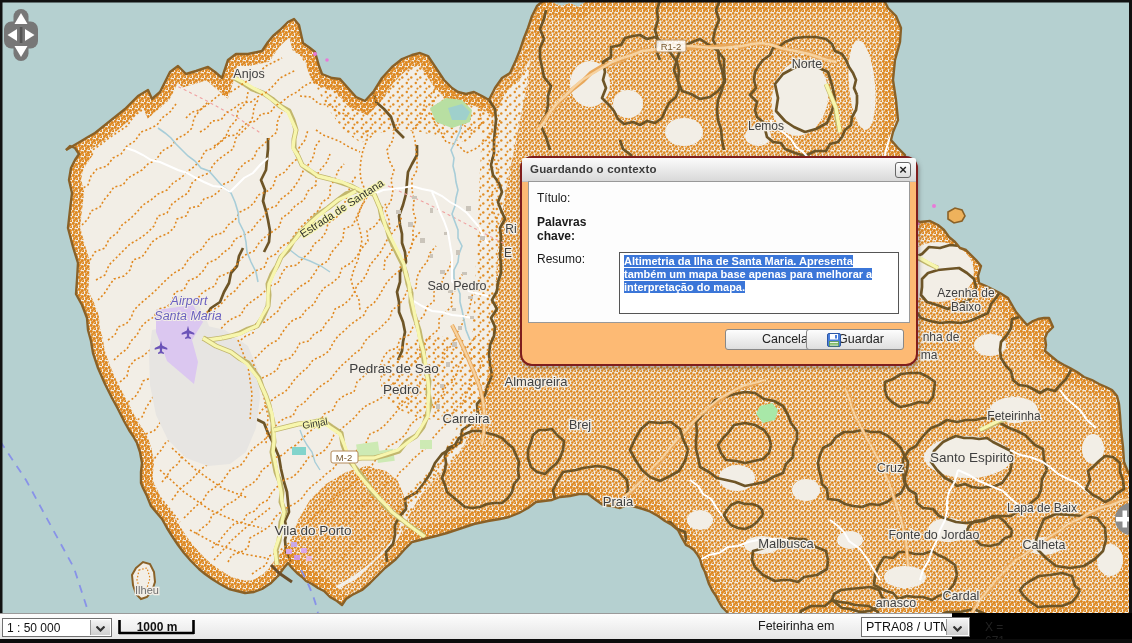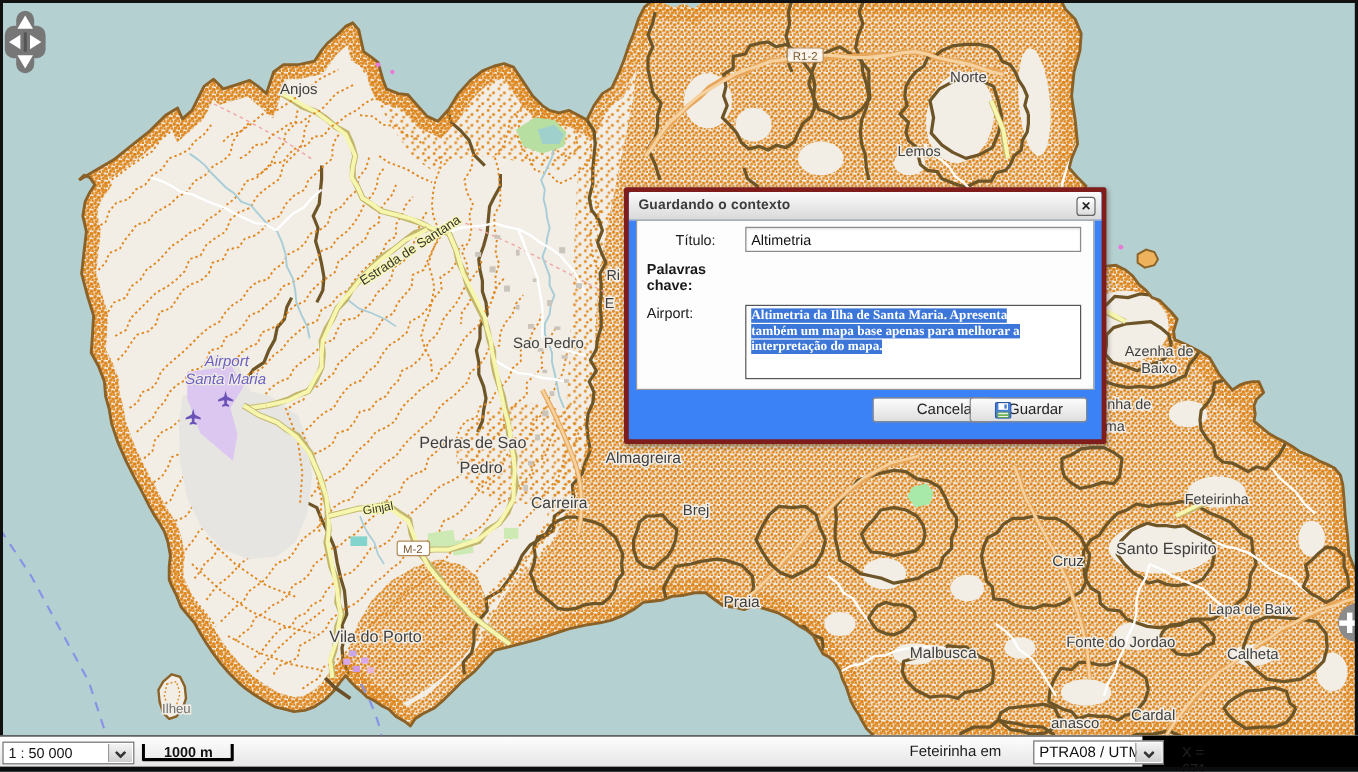--- a/index.html
+++ b/index.html
@@ -3,29 +3,29 @@
 <meta charset="utf-8">
 <style>
   html,body{margin:0;padding:0;}
   body{width:1132px;height:643px;position:relative;overflow:hidden;font-family:"Liberation Sans",sans-serif;background:#000;}
   #map{position:absolute;left:0;top:0;width:1132px;height:613px;}
   #bar{position:absolute;left:0;top:613px;width:952px;height:25px;background:linear-gradient(#fdfdfd,#e6e6e6);border-top:1px solid #9a9a9a;}
   #blk{position:absolute;left:0;top:639px;width:1132px;height:4px;background:#0c0c0c;}
   .sel{position:absolute;background:#fff;border:1px solid #707070;font-size:12px;color:#111;}
   .selarr{position:absolute;right:1px;top:1px;bottom:1px;width:19px;background:linear-gradient(#f4f4f4,#cfcfcf);border-left:1px solid #9a9a9a;}
   .chev{position:absolute;left:5px;top:6px;}
-  #dlg{position:absolute;left:520px;top:156px;width:394px;height:206px;background:#3b82f6;border:4px solid #7f1d1d;border-radius:2px;box-shadow:1px 2px 4px rgba(80,80,80,.5);}
+  #dlg{position:absolute;left:520px;top:156px;width:394px;height:206px;background:#fdba74;border:2px solid #7f1d1d;border-radius:12px;box-shadow:1px 2px 4px rgba(80,80,80,.5);}
   #dlgtitle{position:absolute;left:0;top:0;right:0;height:23px;background:linear-gradient(#fbfbfb,#d9d9d9);border-bottom:1px solid #c0c0c0;border-radius:2px 2px 0 0;}
   #dlgtitle span{position:absolute;left:8px;top:5px;font-size:11.5px;font-weight:bold;color:#3c3c3c;letter-spacing:.2px;}
   #xbtn{position:absolute;right:5px;top:4px;width:14px;height:14px;border:1px solid #666;border-radius:3px;background:linear-gradient(#fff,#dcdcdc);color:#222;font-size:13px;font-weight:bold;line-height:13px;text-align:center;}
   #dlgbody{position:absolute;left:6px;top:23px;width:380px;height:140px;background:#fdfdfd;border:1px solid #999;}
   .lbl{position:absolute;font-size:12px;color:#1a1a1a;}
   .inp{position:absolute;left:90px;width:270px;height:17px;background:#fff;border:1px solid #8b8b8b;font-size:12px;color:#111;padding:1px 4px;box-shadow:inset 0 1px 2px rgba(0,0,0,.12);}
   #ta{position:absolute;left:90px;top:70px;width:270px;height:56px;background:#fff;border:1px solid #555;font-size:11px;line-height:12.8px;padding:2px 4px;}
-  #ta b{background:#3b76d8;color:#fff;font-weight:bold;font-family:Liberation Serif, serif;}
+  #ta b{background:#3b76d8;color:#fff;font-weight:bold;}
   .btn{position:absolute;top:171px;height:19px;border:1px solid #888;border-radius:3px;background:linear-gradient(#fdfdfd,#dedede);font-size:12.5px;color:#222;text-align:center;line-height:18px;}
 </style>
 </head>
 <body>
 <svg id="map" viewBox="0 0 1132 613" xmlns="http://www.w3.org/2000/svg">
 <defs>
 <pattern id="st" width="6" height="6" patternUnits="userSpaceOnUse">
         <circle cx="1.3" cy="1.4" r="1.35" fill="#dd861e"></circle>
         <circle cx="4.3" cy="2.7" r="1.4" fill="#dd861e"></circle>
         <circle cx="2.3" cy="4.6" r="1.3" fill="#e08a22"></circle>
@@ -369,24 +369,23 @@
   </div>
   <span style="position:absolute;left:985px;top:6px;font-size:12px;color:#222;">X = 671 663, Y = 4 089 563</span>
 </div>
 <div id="blk"></div>
 <div id="dlg">
   <div id="dlgtitle">
       <span>Guardando o contexto</span>
     </div>
   <div id="xbtn">×</div>
   <div id="dlgbody">
-    <div class="lbl" style="left:8px;top:9px;margin-left:24px;">Título:</div>
-    <input class="inp" style="top: 5px;" value="Altimetria" readonly="">
+    <div class="lbl" style="left:8px;top:9px;">Título:</div>
     <div class="lbl" style="left:8px;top:33px;font-weight:bold;">Palavras<br>chave:</div>
-    <div class="lbl" style="left:8px;top:70px;">Airport:</div>
+    <div class="lbl" style="left:8px;top:70px;">Resumo:</div>
     <div id="ta"><b>Altimetria da Ilha de Santa Maria. Apresenta<br>também um mapa base apenas para melhorar a<br>interpretação do mapa.</b></div>
   </div>
   <div class="btn" style="left:203px;width:74px;padding-left:24px;">Cancelar</div>
   <div class="btn" style="left:284px;width:96px;">
     <svg style="position:absolute;left:20px;top:2.5px;" width="14" height="14" viewBox="0 0 14 14">
       <rect x="0.5" y="0.5" width="13" height="13" rx="1.5" fill="#4a7edb" stroke="#2c57a5"></rect>
       <rect x="3" y="1" width="8" height="5.5" fill="#fff"></rect>
       <rect x="8" y="2" width="2" height="3.5" fill="#4a7edb"></rect>
       <rect x="2.5" y="8.5" width="9" height="4.5" fill="#e8f4e8" stroke="#5a9a4a" stroke-width="0.8"></rect>
       <rect x="2.5" y="10.2" width="9" height="1.4" fill="#6ab04c"></rect>

